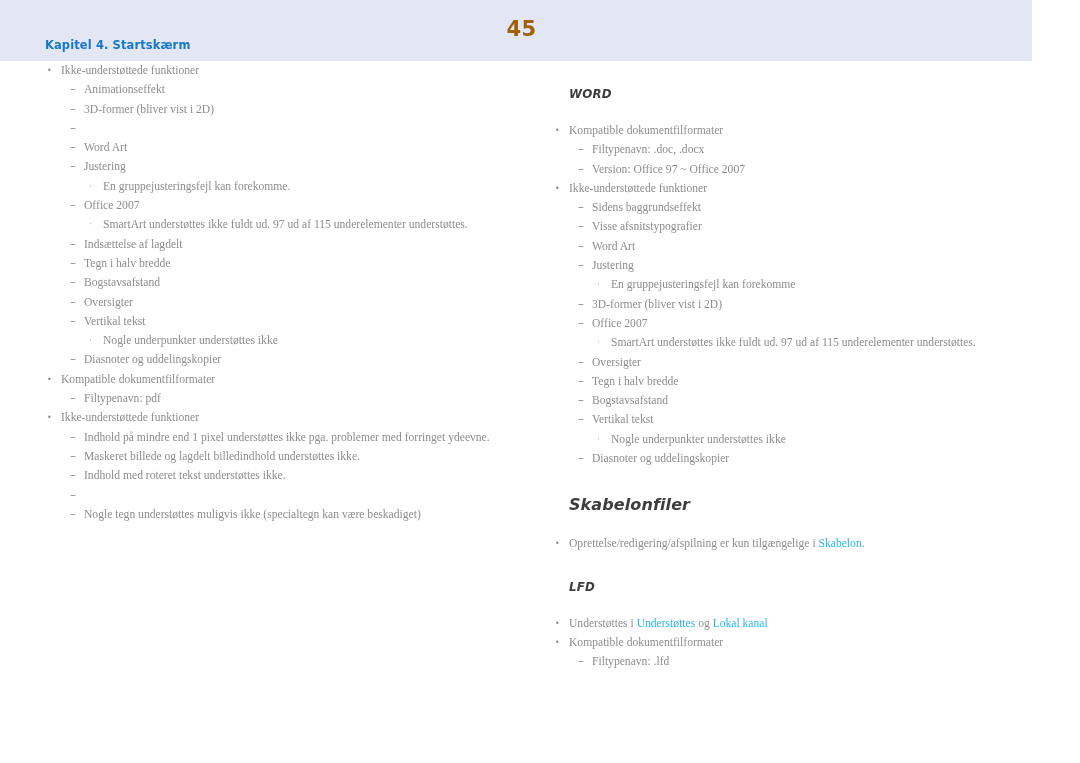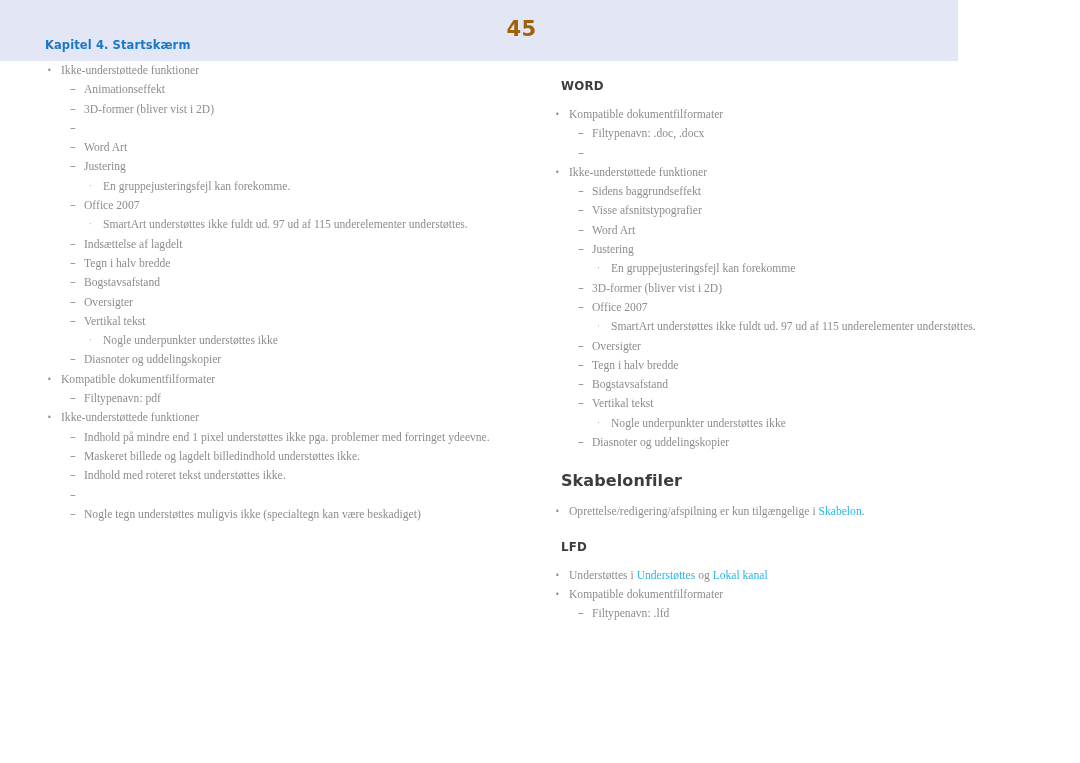--- a/index.html
+++ b/index.html
@@ -14,21 +14,21 @@
     font-family: "DejaVu Sans", "Liberation Sans", sans-serif;
     overflow: hidden;
     position: relative;
   }
 
   
   .header-band {
     position: absolute;
     left: 0;
     top: 0;
-    width: 958px;
+    width: 1032px;
     height: 61px;
     background: #e3e7f5;
   }
   .chapter-label {
     position: absolute;
     left: 45px;
     top: 38px;
     font-size: 11.5px;
     font-weight: 600;
     letter-spacing: 0.1px;
@@ -59,22 +59,23 @@
     position: absolute;
     top: 0;
   }
   .column-left  { left: 45px;  width: 490px; }
   .column-right { left: 553px; width: 495px; }
 
   
   .section-heading {
     color: #3d3d3d;
     font-weight: 700;
-    margin: 8px;
+    margin: 16px;
     white-space: nowrap;
+    font-style: italic;
   }
   .section-heading.caps {
     font-size: 11.8px;
     letter-spacing: 0.25px;
     padding-top: 10px;
     padding-bottom: 4px;
   }
   .section-heading.title {
     font-size: 16px;
     letter-spacing: 0.1px;
@@ -153,21 +154,21 @@
         <div class="item lvl2"><span class="marker">–</span><span class="text">Indhold med roteret tekst understøttes ikke.</span></div>
         <div class="item lvl2"><span class="marker">–</span></div>
         <div class="item lvl2"><span class="marker">–</span><span class="text">Nogle tegn understøttes muligvis ikke (specialtegn kan være beskadiget)</span></div>
       </div>
     </div>
   <div class="column column-right">
       <div class="section-heading caps">WORD</div>
       <div>
         <div class="item lvl1"><span class="marker">•</span><span class="text">Kompatible dokumentfilformater</span></div>
         <div class="item lvl2"><span class="marker">–</span><span class="text">Filtypenavn: .doc, .docx</span></div>
-        <div class="item lvl2"><span class="marker">–</span></div>
+        <div class="item lvl2"><span class="marker">–</span><span class="text">Version: Office 97 ~ Office 2007</span></div>
         <div class="item lvl1"><span class="marker">•</span><span class="text">Ikke-understøttede funktioner</span></div>
         <div class="item lvl2"><span class="marker">–</span><span class="text">Sidens baggrundseffekt</span></div>
         <div class="item lvl2"><span class="marker">–</span><span class="text">Visse afsnitstypografier</span></div>
         <div class="item lvl2"><span class="marker">–</span><span class="text">Word Art</span></div>
         <div class="item lvl2"><span class="marker">–</span><span class="text">Justering</span></div>
         <div class="item lvl3"><span class="marker">·</span><span class="text">En gruppejusteringsfejl kan forekomme</span></div>
         <div class="item lvl2"><span class="marker">–</span><span class="text">3D-former (bliver vist i 2D)</span></div>
         <div class="item lvl2"><span class="marker">–</span><span class="text">Office 2007</span></div>
         <div class="item lvl3"><span class="marker">·</span><span class="text">SmartArt understøttes ikke fuldt ud. 97 ud af 115 underelementer understøttes.</span></div>
         <div class="item lvl2"><span class="marker">–</span><span class="text">Oversigter</span></div>

